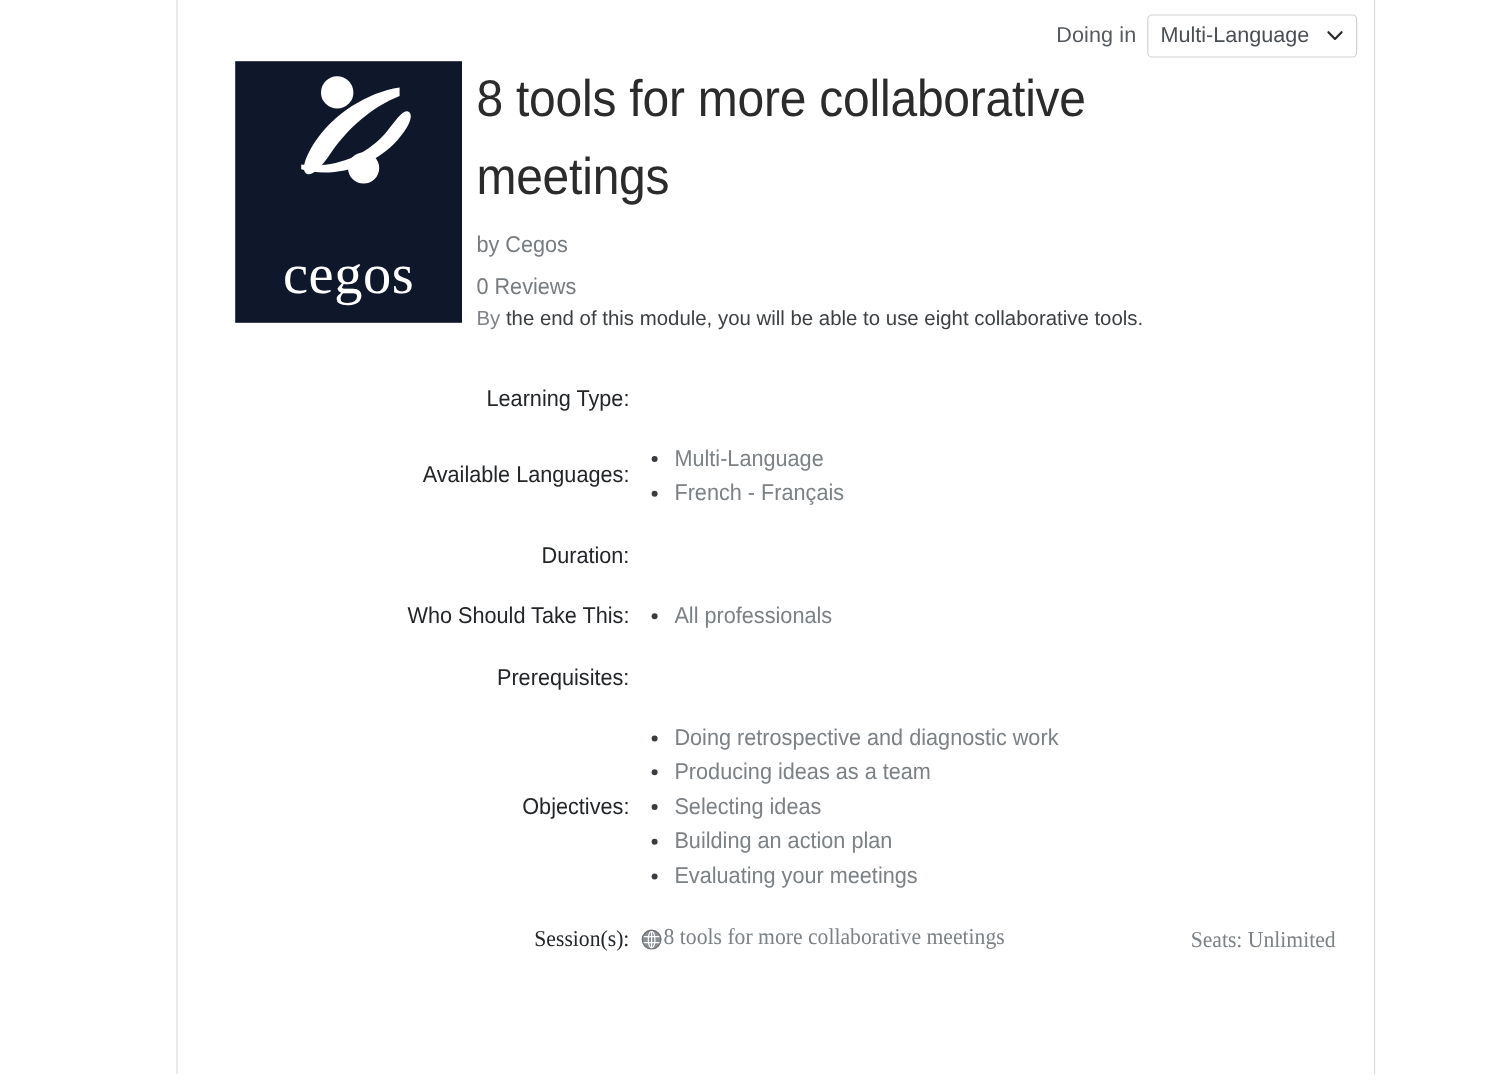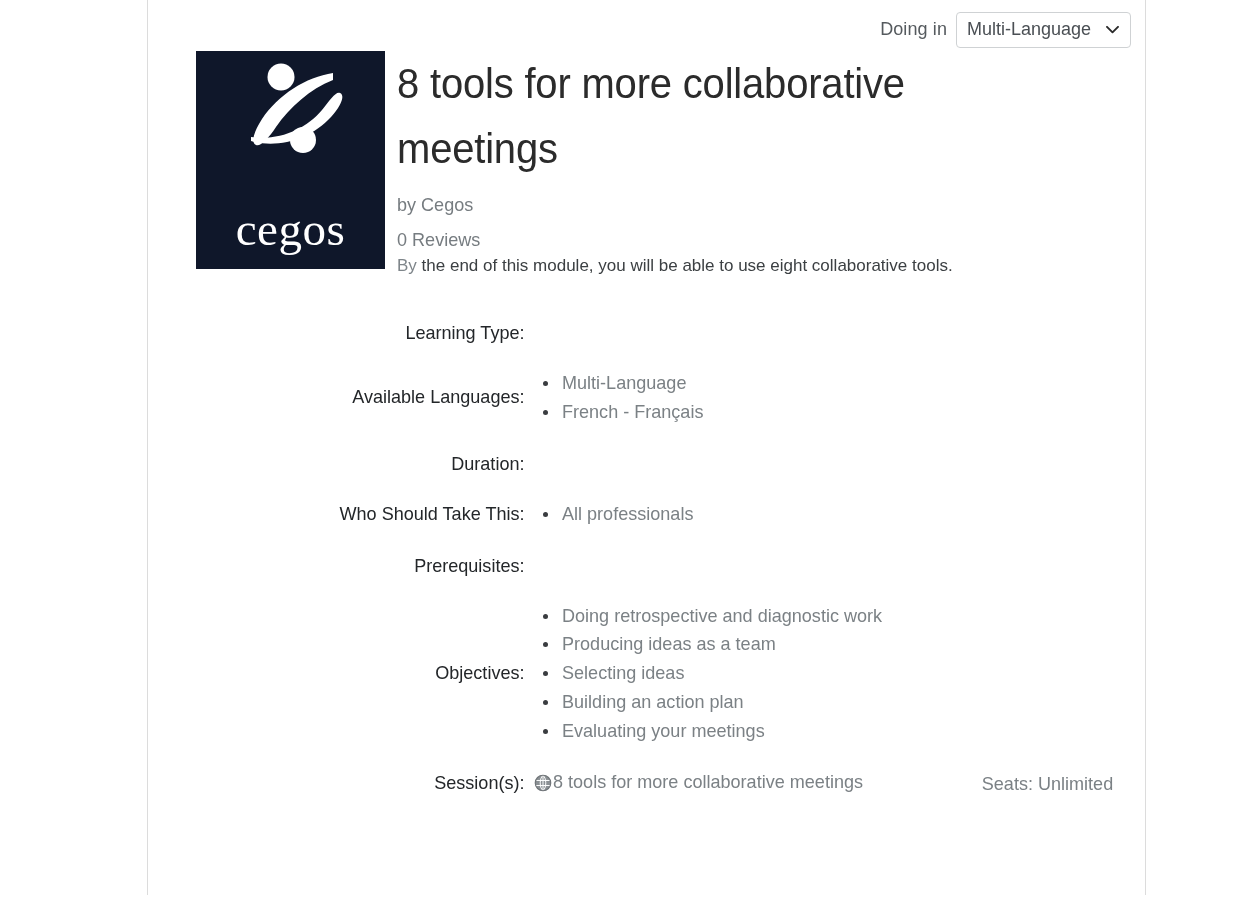--- a/index.html
+++ b/index.html
@@ -194,21 +194,21 @@
   ul.bullets li > span {
     display: inline-block;
     transform: scaleX(0.95);
     transform-origin: left center;
   }
 
   .row.spaced { margin-bottom: 22px; }
   .row.tall   { margin-bottom: 24px; }
 
   
-  .session-row { margin-top: 2px; }
+  .session-row { margin-top: 2px; font-family: Liberation Serif, serif; }
   .session-value {
     display: flex;
     align-items: flex-start;
     width: 100%;
   }
   .session-main { flex: 1 1 auto; }
   .session-line {
     display: flex;
     align-items: center;
     gap: 0px;

